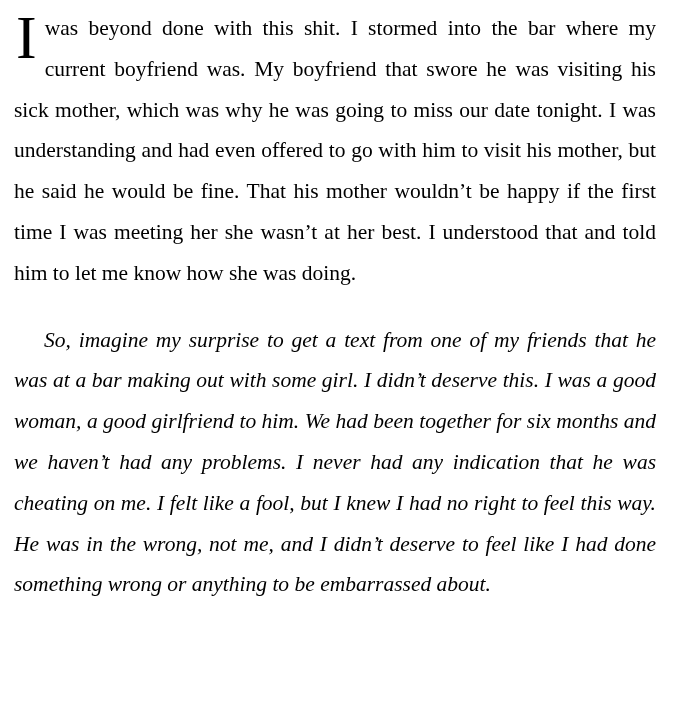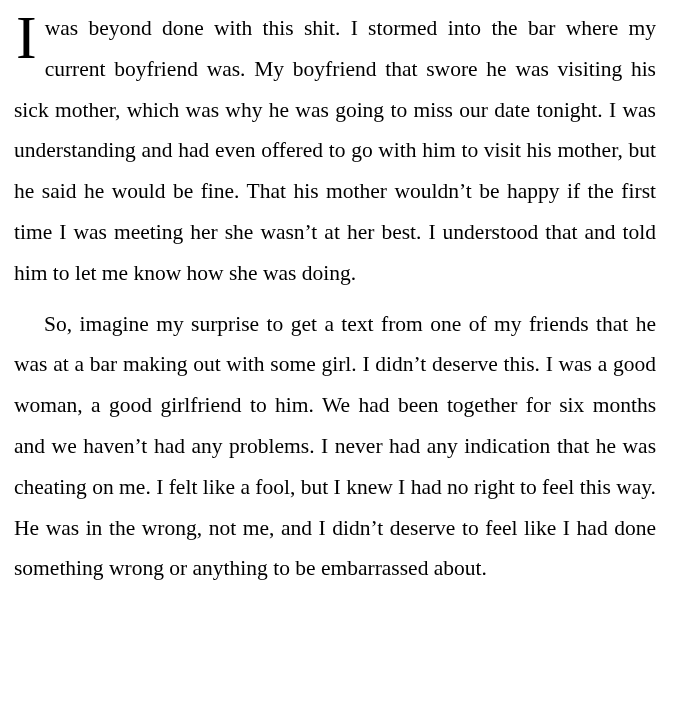--- a/index.html
+++ b/index.html
@@ -23,21 +23,22 @@
   }
   .para {
     margin: 0;
     font-size: 21.5px;
     line-height: 40.8px;
     text-align: justify;
     text-justify: inter-word;
     hyphens: none;
   }
   .para + .para {
-    margin-top: 10px;
+    margin-top: 26px;
+    font-style: italic;
   }
   
   .dropcap {
     float: left;
     font-family: "Liberation Serif", "DejaVu Serif", serif;
     font-size: 62px;
     line-height: 54px;
     padding: 2px 8px 0 2px;
     margin: 0;
     font-weight: normal;

